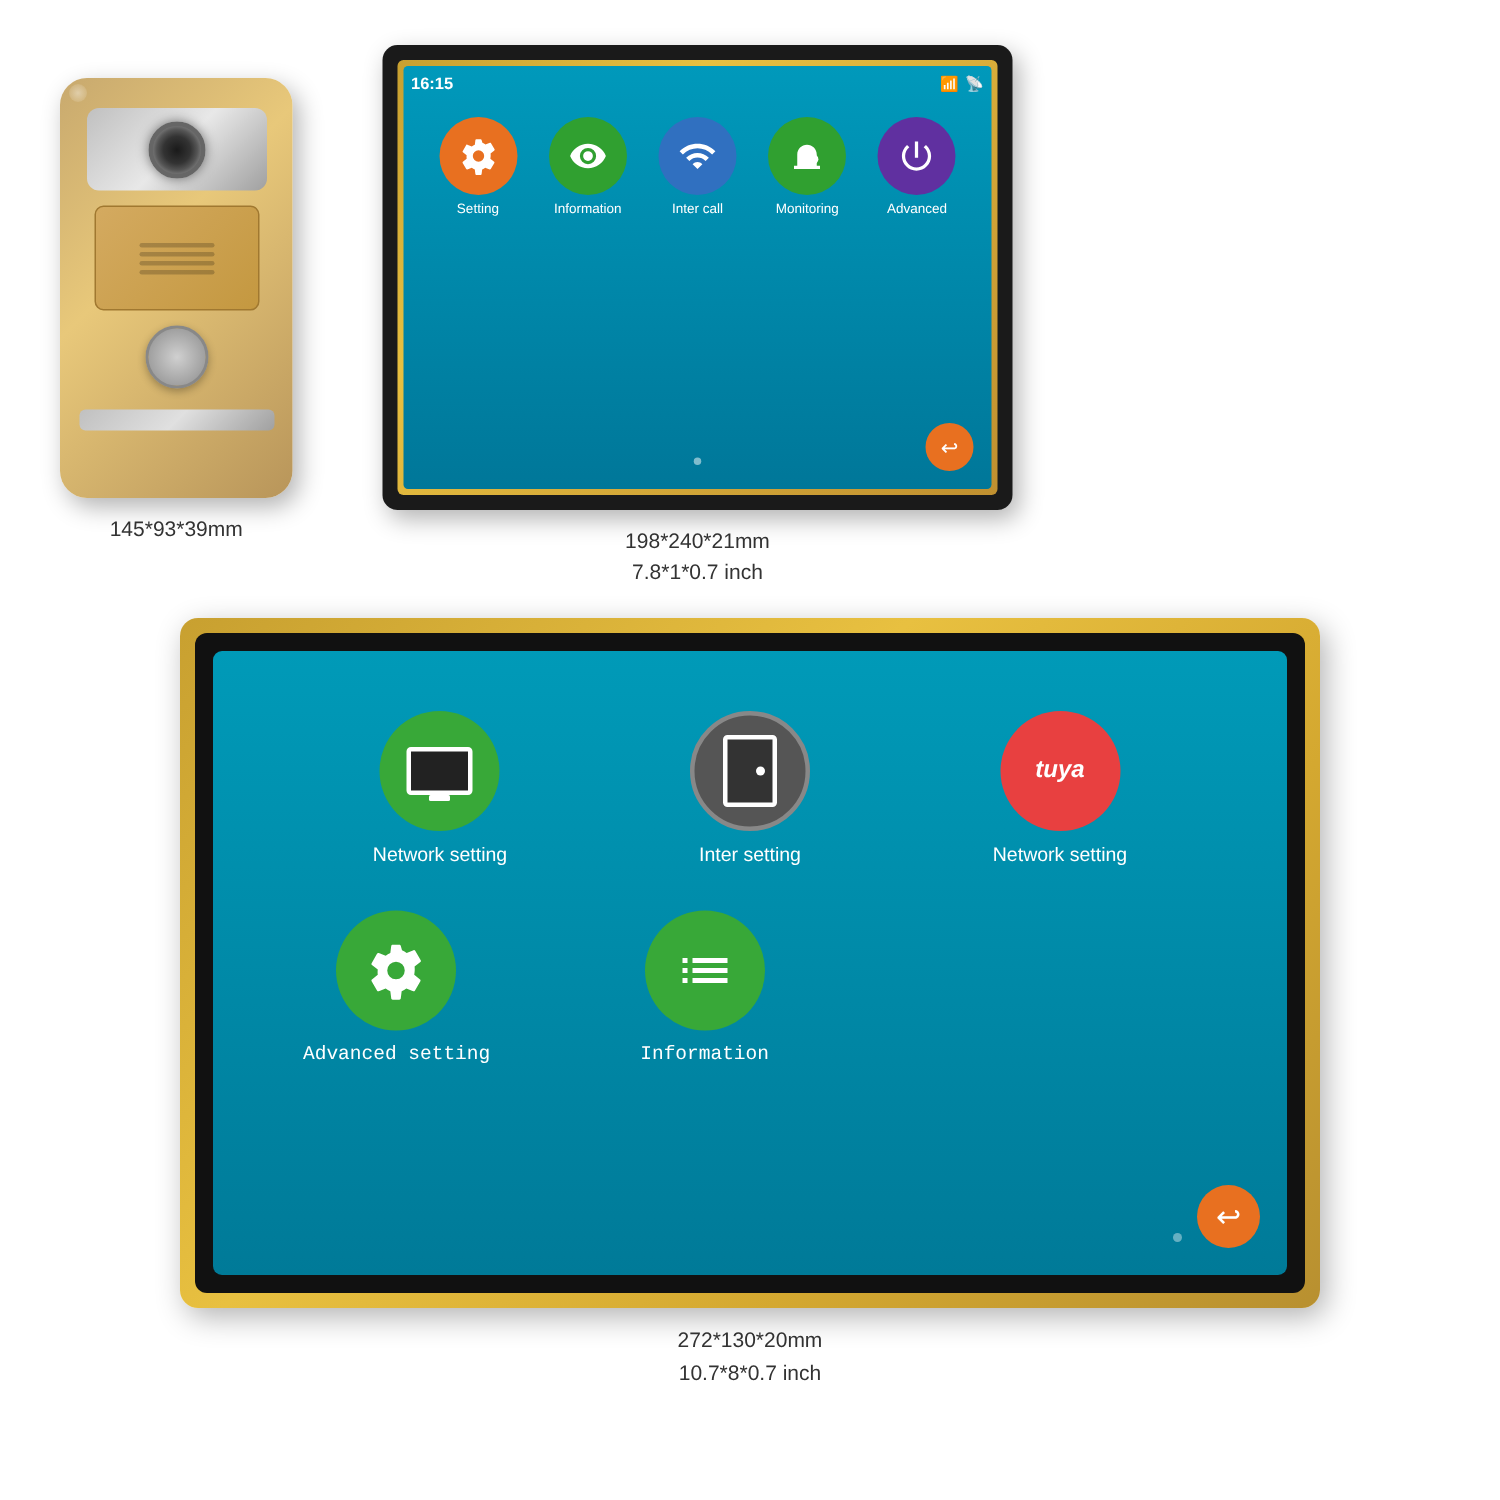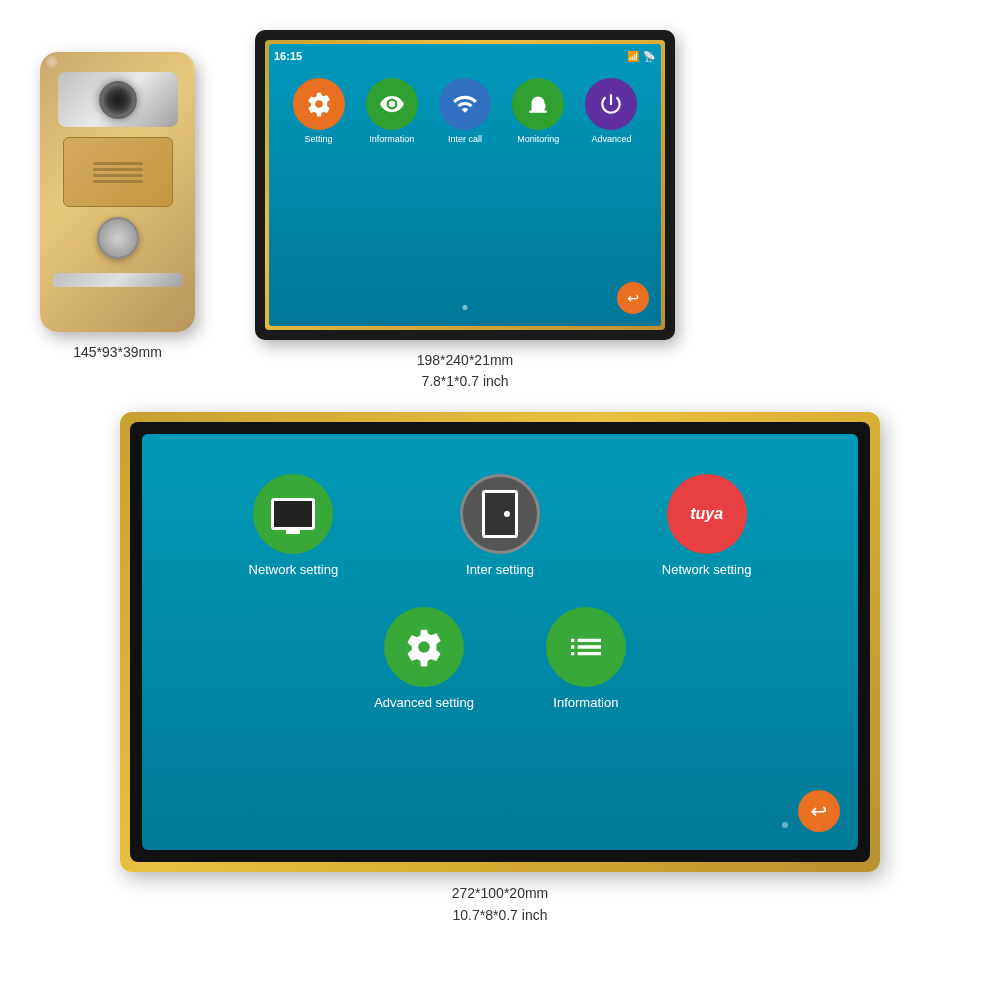--- a/index.html
+++ b/index.html
@@ -321,23 +321,23 @@
       text-align: center;
       font-size: 14px;
       color: #333;
       margin-top: 10px;
       line-height: 1.6;
     }
 
     
     .large-icons-row2 {
       display: flex;
-      justify-content: center;
-      gap: 72px;
+      gap: 100px;
       padding: 10px 40px;
+      font-family: Liberation Mono, monospace;
     }
   </style>
 </head>
 <body>
 
 <div class="top-section">
 
   <div class="doorbell-container">
     <div class="doorbell-unit">
 
@@ -494,17 +494,17 @@
         </div>
 
         <div class="back-btn-large">↩</div>
         <div class="dot-indicator-large"></div>
 
       </div>
     </div>
   </div>
 
   <div class="large-dimension-label">
-    <span>272*100*20mm</span><br>
+    <span>272*130*20mm</span><br>
     <span>10.7*8*0.7 inch</span>
   </div>
 
 </div>
 
 </body></html>

